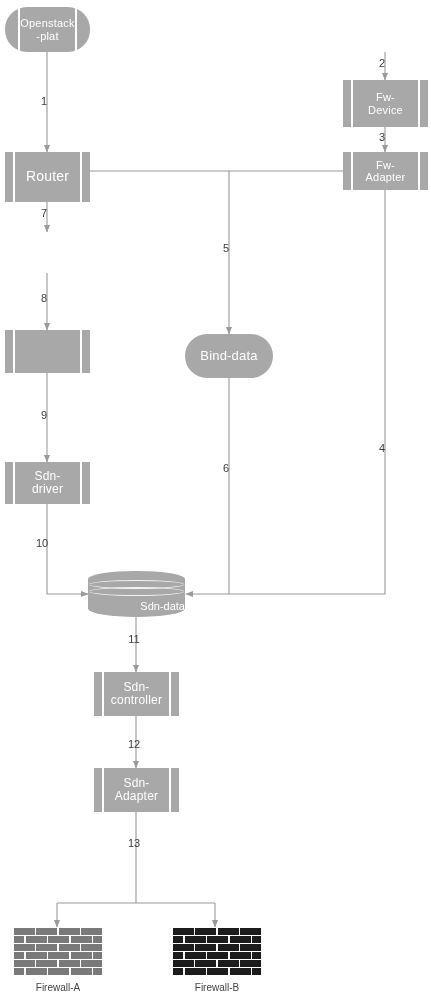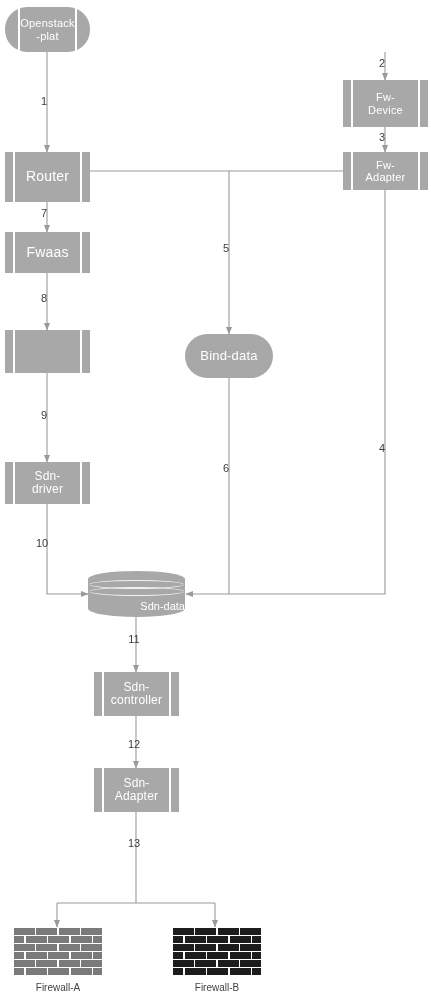--- a/index.html
+++ b/index.html
@@ -259,25 +259,20 @@
 
   <div class="node component" style="left:343px; top:152px; width:85px; height:38px; font-size:11px;">
     <span class="bar-l"></span>
     <span class="bar-r"></span>
     <span class="label">
       <span>Fw-</span><br>
       <span>Adapter</span>
     </span>
   </div>
 
-  <div class="node component" style="left:5px; top:232px; width:85px; height:41px; font-size:14px;">
-    <span class="bar-l"></span>
-    <span class="bar-r"></span>
-    <span class="label">Fwaas</span>
-  </div>
 
   <div class="node component" style="left:5px; top:330px; width:85px; height:43px; font-size:13px;">
     <span class="bar-l"></span>
     <span class="bar-r"></span>
   </div>
 
   <div class="node roundbox" style="left:185px; top:334px; width:88px; height:44px; font-size:13px;">
     <span class="label">Bind-data</span>
   </div>
 

